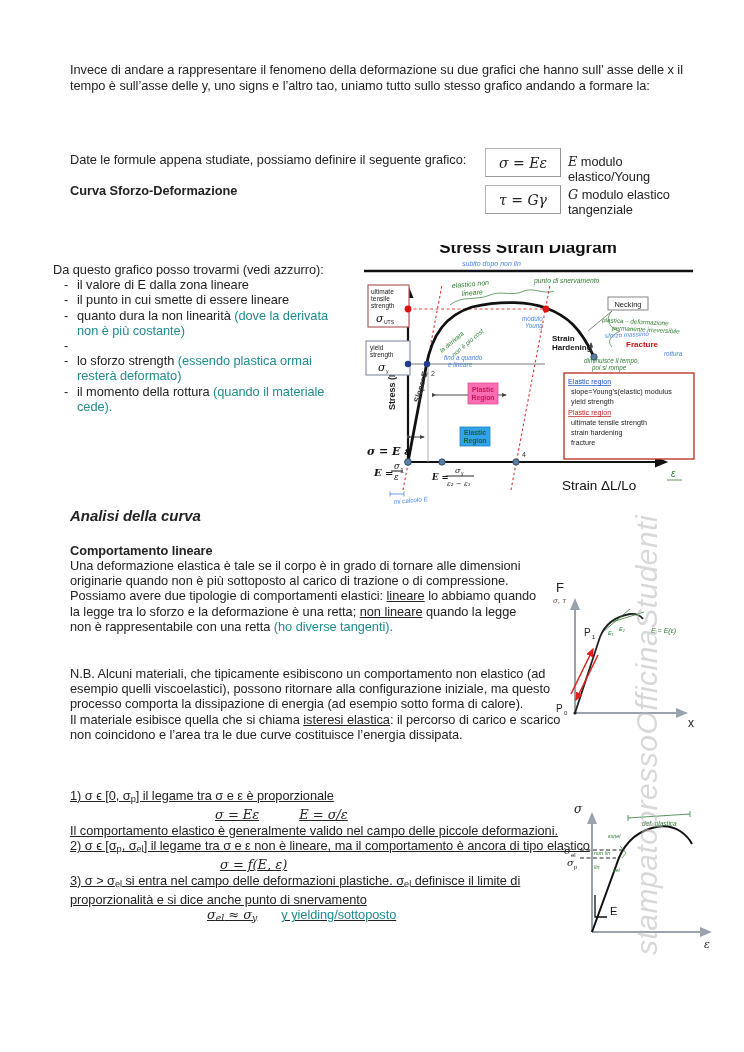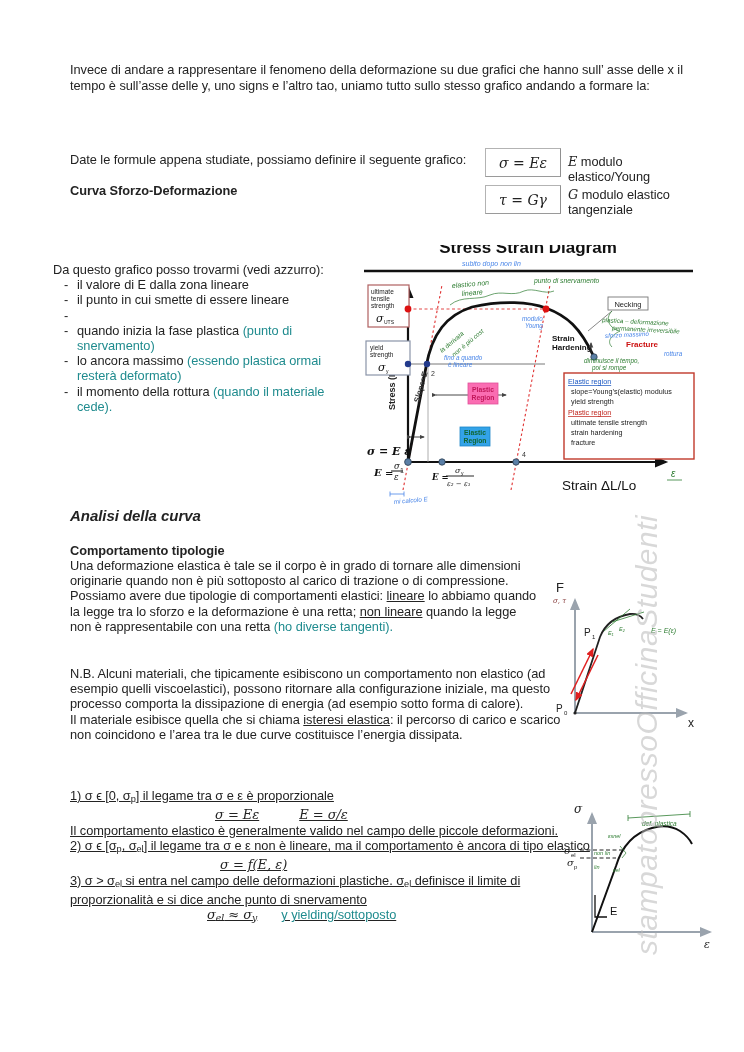--- a/index.html
+++ b/index.html
@@ -55,28 +55,28 @@
     <div class="bli">
       <span class="dash">-</span>
       <span class="bcontent"><span>il valore di E dalla zona lineare</span><span class="teal"></span></span>
     </div>
     <div class="bli">
       <span class="dash">-</span>
       <span class="bcontent"><span>il punto in cui smette di essere lineare</span><span class="teal"></span></span>
     </div>
     <div class="bli">
       <span class="dash">-</span>
-    </div>
-    <div class="bli">
-      <span class="dash">-</span>
-      <span class="bcontent"><span>quando inizia la fase plastica </span><span class="teal">(punto di snervamento)</span></span>
-    </div>
-    <div class="bli">
-      <span class="dash">-</span>
-      <span class="bcontent"><span>lo ancora massimo </span><span class="teal">(essendo plastica ormai resterà deformato)</span></span>
+      <span class="bcontent"><span>quanto dura la non linearità </span><span class="teal">(dove la derivata non è più costante)</span></span>
+    </div>
+    <div class="bli">
+      <span class="dash">-</span>
+    </div>
+    <div class="bli">
+      <span class="dash">-</span>
+      <span class="bcontent"><span>lo sforzo strength </span><span class="teal">(essendo plastica ormai resterà deformato)</span></span>
     </div>
     <div class="bli">
       <span class="dash">-</span>
       <span class="bcontent"><span>il momento della rottura </span><span class="teal">(quando il materiale cede).</span></span>
     </div>
   </div>
 
   <div class="abs" style="left:362px;top:245px;width:333px;height:267px;">
   <svg width="333" height="267" viewBox="0 0 333 267">
     <defs>
@@ -211,21 +211,21 @@
       <text x="243" y="93" font-size="6.3" transform="rotate(-3 243 93)">sforzo massimo</text>
       <text x="302" y="111" font-size="6.3">rottura</text>
       <text x="32" y="259" font-size="6.3" transform="rotate(-5 32 259)">mi calcolo E</text>
       <path d="M28,249 H42 M28,246.5 V251.5 M42,246.5 V251.5" stroke="#4a86e8" stroke-width="0.8" fill="none"></path>
     </g>
   </svg>
   </div>
 
   <div class="abs t b i" style="left:70px;top:508px;width:430px;text-align:left;font-size:15px;">Analisi della curva</div>
 
-  <div class="abs t b" style="left:70px;top:543px;">Comportamento tipologie</div>
+  <div class="abs t b" style="left:70px;top:543px;">Comportamento lineare</div>
   <div class="abs t" style="left:70px;top:558px;width:470px;"><span>Una deformazione elastica è tale se il corpo è in grado di tornare alle dimensioni originarie quando non è più sottoposto al carico di trazione o di compressione. Possiamo avere due tipologie di comportamenti elastici: </span><span class="u">lineare</span><span> lo abbiamo quando la legge tra lo sforzo e la deformazione è una retta; </span><span class="u">non lineare</span><span> quando la legge non è rappresentabile con una retta </span><span class="teal">(ho diverse tangenti).</span></div>
 
   <div class="abs t" style="left:70px;top:666px;width:492px;">
     <div>N.B. Alcuni materiali, che tipicamente esibiscono un comportamento non elastico (ad esempio quelli viscoelastici), possono ritornare alla configurazione iniziale, ma questo processo comporta la dissipazione di energia (ad esempio sotto forma di calore).</div>
     <div><span>Il materiale esibisce quella che si chiama </span><span class="u">isteresi elastica</span><span>: il percorso di carico e scarico non coincidono e l’area tra le due curve costituisce l’energia dissipata.</span></div>
   </div>
 
   <div class="abs t" style="left:70px;top:788px;width:524px;line-height:15.5px;text-decoration:underline;">
     <div><span>1)  σ ϵ [0, σ</span><span class="sb">p</span><span>] il legame tra σ e ε è proporzionale</span></div>
     <div class="ctr-f" style="padding-left:145px;"><span>σ = Eε</span><span style="margin-left:40px;">E = σ/ε</span></div>

